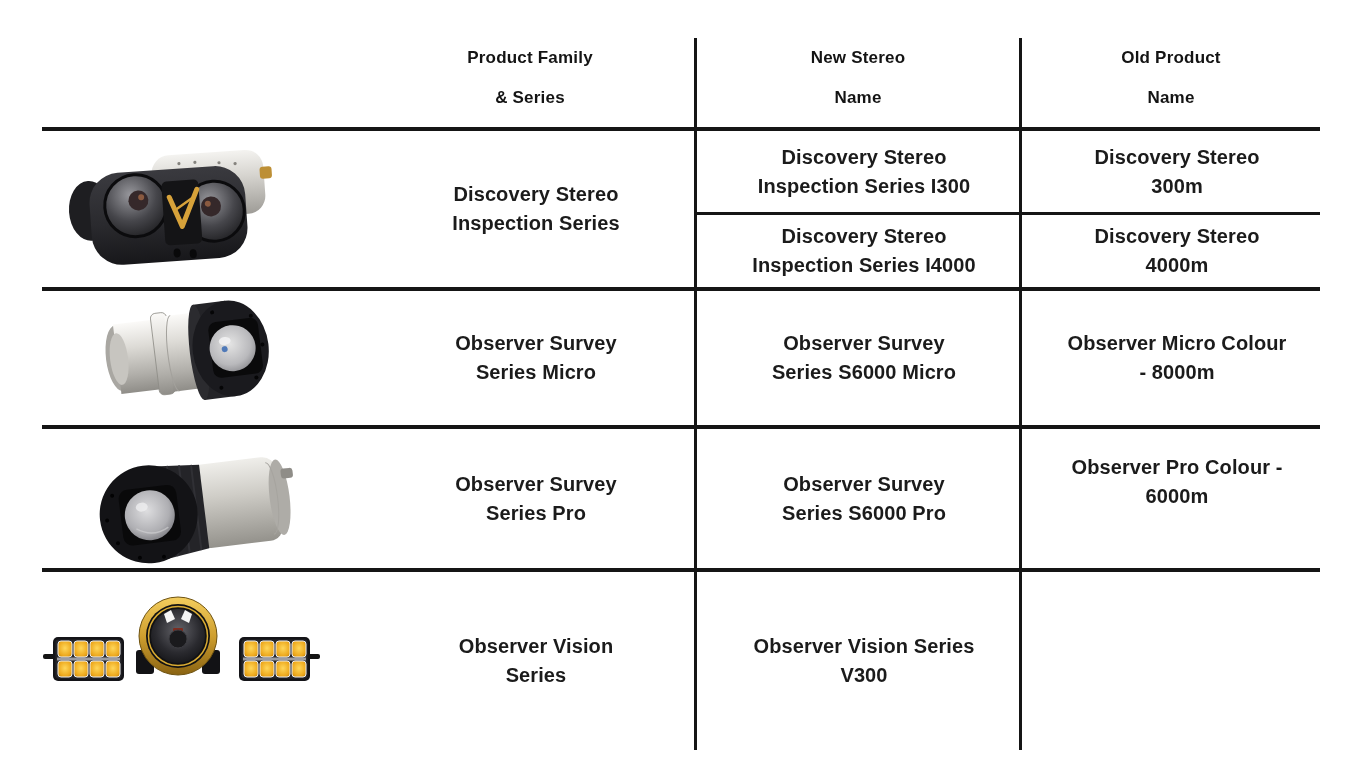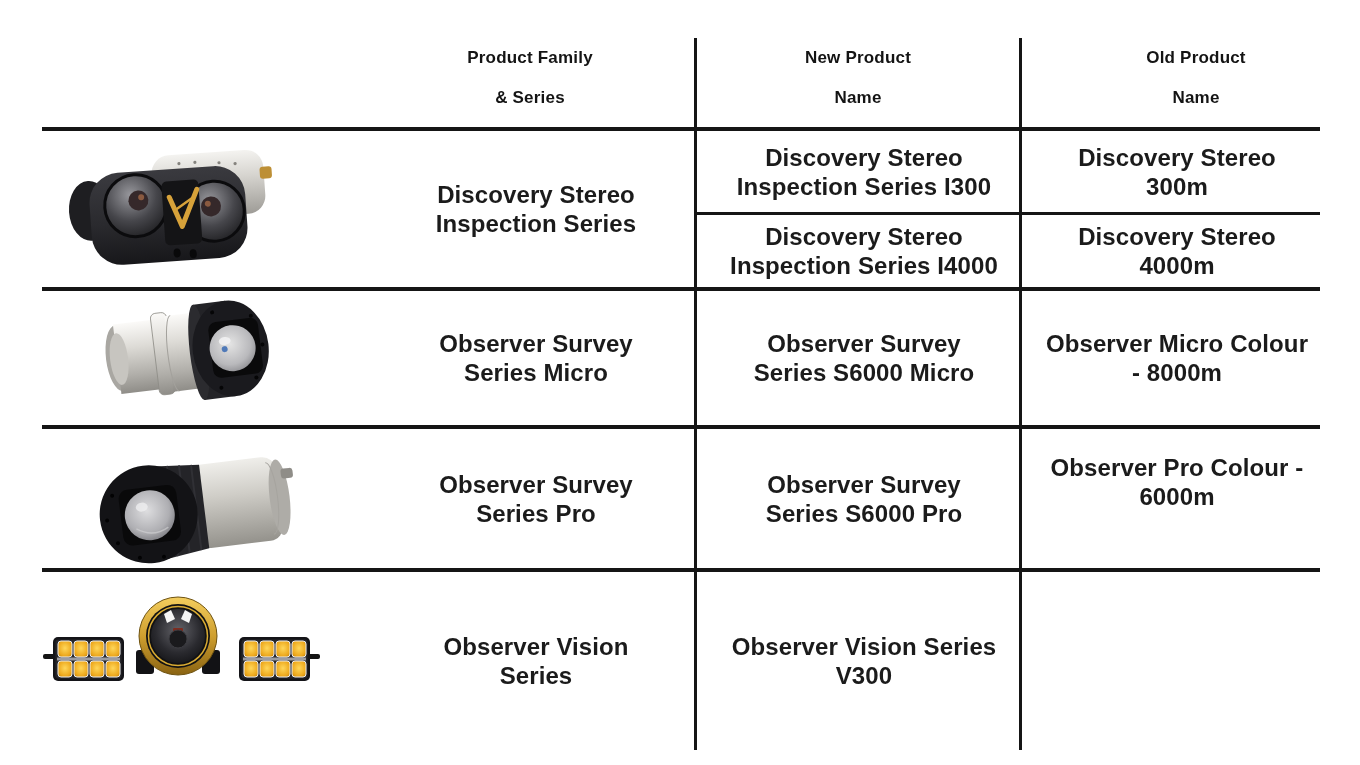--- a/index.html
+++ b/index.html
@@ -16,21 +16,21 @@
     position: absolute;
     display: flex; align-items: center; justify-content: center;
     text-align: center;
     white-space: pre-line;
   }
   .header-cell {
     font-size: 17px; font-weight: 700; line-height: 40px; letter-spacing: 0.2px;
     color: #141414;
   }
   .body-cell {
-    font-size: 24px; font-weight: 600; line-height: 29px; letter-spacing: 0.1px;
+    font-size: 20px; font-weight: 600; line-height: 29px; letter-spacing: 0.1px;
     color: #1b1b1b;
     padding-left: 12px;
   }
   .img-wrap { position: absolute; }
   svg { display: block; }
 </style>
 </head>
 <body>
 
 <div class="canvas">
@@ -38,23 +38,23 @@
   <div class="line" style="left:694px; top:38px;  width:3px;    height:712px;"></div>
   <div class="line" style="left:1019px;top:38px;  width:3px;    height:712px;"></div>
   <div class="line" style="left:42px;  top:127px; width:1278px; height:4px;"></div>
   <div class="line" style="left:694px; top:212px; width:626px;  height:3px;"></div>
   <div class="line" style="left:42px;  top:287px; width:1278px; height:4px;"></div>
   <div class="line" style="left:42px;  top:425px; width:1278px; height:4px;"></div>
   <div class="line" style="left:42px;  top:568px; width:1278px; height:4px;"></div>
 
   <div class="cell header-cell" style="left:365px; top:26px; width:330px; height:104px;">Product Family
 &amp; Series</div>
-  <div class="cell header-cell" style="left:697px; top:26px; width:322px; height:104px;">New Product
+  <div class="cell header-cell" style="left:697px; top:26px; width:322px; height:104px;">New Stereo
 Name</div>
-  <div class="cell header-cell" style="left:1022px; top:26px; width:298px; height:104px;margin-left:25px;">Old Product
+  <div class="cell header-cell" style="left:1022px; top:26px; width:298px; height:104px;">Old Product
 Name</div>
 
   <div class="img-wrap" style="left:62px; top:143px;">
     <svg width="225" height="130" viewBox="0 0 225 130">
       <defs>
         <linearGradient id="g1-steel" x1="0" x2="0" y1="0" y2="1">
           <stop offset="0" stop-color="#f4f3f0"></stop>
             <stop offset="0.4" stop-color="#d6d4cf"></stop>
             <stop offset="1" stop-color="#9e9c97"></stop>
         </linearGradient>

